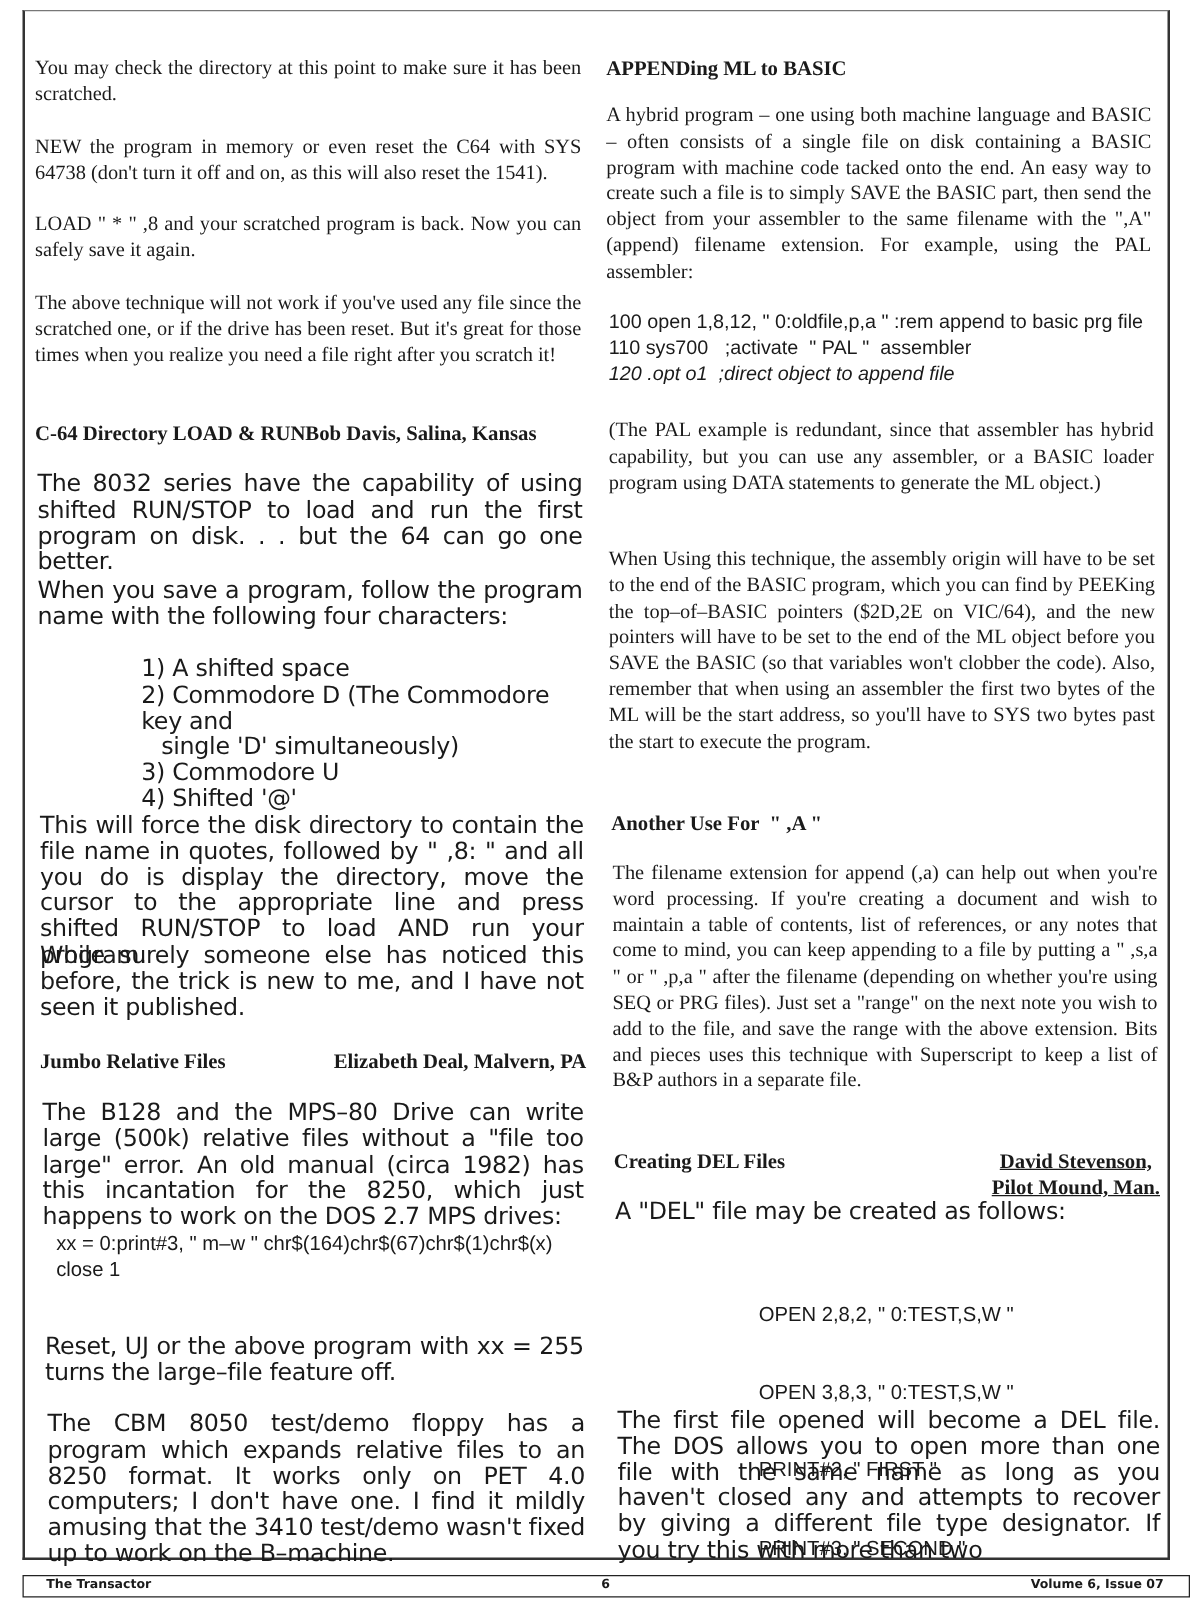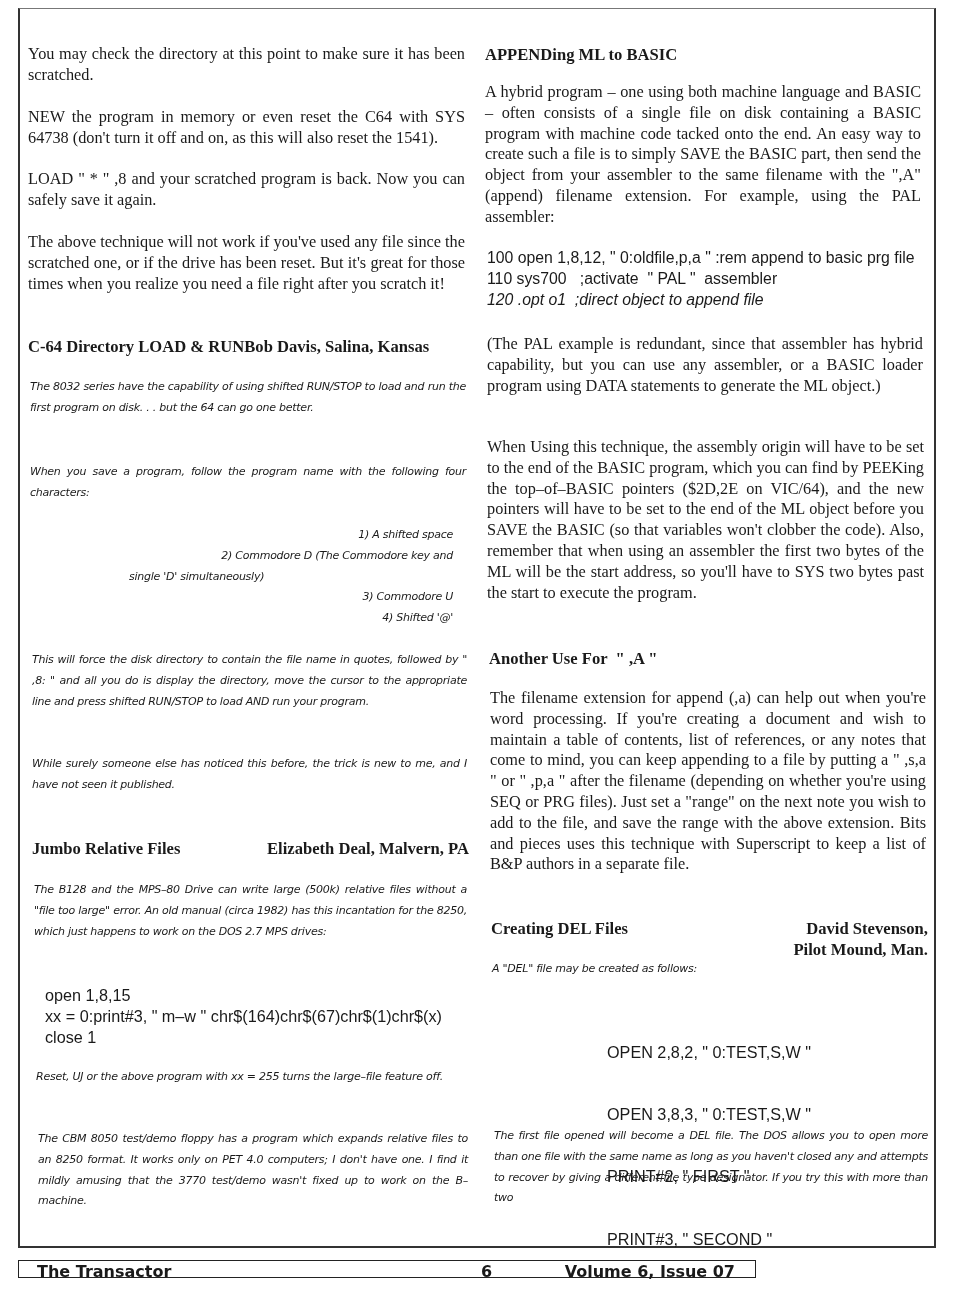--- a/index.html
+++ b/index.html
@@ -1,28 +1,28 @@
 <!DOCTYPE html>
 <html><head>
 <meta charset="utf-8">
 <style>
   html, body { margin:0; padding:0; background:#ffffff; }
   body { width:960px; height:1290px; position:relative; overflow:hidden; color:#1a1a1a; }
   .frame { position:absolute; left:18px; top:8px; width:918px; height:1240px; border-left:2px solid #333; border-right:2px solid #333; border-bottom:2px solid #333; border-top:1px solid #777; box-sizing:border-box; }
   .serif { font-family:"Liberation Serif", "DejaVu Serif", serif; font-size:16.3px; line-height:20.8px; }
-  .ital { font-family:"DejaVu Sans", sans-serif; font-style:italic; font-size:11px; line-height:20.8px; letter-spacing:-0.25px; }
+  .ital { font-family:"DejaVu Sans", sans-serif; font-size:19px; line-height:20.8px; letter-spacing:-0.25px; }
   .mono { font-family:"Liberation Sans", sans-serif; font-size:16.2px; line-height:20.8px; }
   .head { font-family:"Liberation Serif", serif; font-weight:bold; font-size:16.6px; line-height:21px; }
   p { margin:0; text-align:justify; }
   .blk { position:absolute; }
   .just { text-align:justify; }
-  .list-item { padding-left:0;text-align:right; }
+  .list-item { padding-left:0; }
   .list-cont { padding-left:16px; }
   .row-between { display:flex; justify-content:space-between; }
-  .footer { position:absolute; left:18px; top:1260px; width:738px; height:18px; border:1.5px solid #222; box-sizing:border-box; font-family:"DejaVu Sans", sans-serif; font-weight:bold; font-size:16px; }
+  .footer { position:absolute; left:18px; top:1260px; width:934px; height:18px; border:1.5px solid #222; box-sizing:border-box; font-family:"DejaVu Sans", sans-serif; font-weight:bold; font-size:10px; }
   .footer span { position:absolute; top:1px; }
 </style>
 </head>
 <body>
 
 <div class="frame"></div>
 
 <div class="blk serif just" style="left:28px; top:44px; width:437px;">
   <p>You may check the directory at this point to make sure it has been scratched.</p>
 </div>
@@ -63,30 +63,29 @@
 <div class="blk head row-between" style="left:32px; top:838px; width:437px;">
   <span>Jumbo Relative Files</span>
   <span>Elizabeth Deal, Malvern, PA</span>
 </div>
 
 <div class="blk ital just" style="left:34px; top:880px; width:433px;">
   <p>The B128 and the MPS–80 Drive can write large (500k) relative files without a "file too large" error. An old manual (circa 1982) has this incantation for the 8250, which just happens to work on the DOS 2.7 MPS drives:</p>
 </div>
 
 <div class="blk mono" style="left:45px; top:985px; width:420px;">
-  <div>open 1,8,15</div>
   <div style="white-space:nowrap;">xx = 0:print#3, " m–w " chr$(164)chr$(67)chr$(1)chr$(x)</div>
   <div>close 1</div>
 </div>
 
 <div class="blk ital just" style="left:36px; top:1067px; width:431px;">
   <p>Reset, UJ or the above program with xx = 255 turns the large–file feature off.</p>
 </div>
 <div class="blk ital just" style="left:38px; top:1129px; width:430px;">
-  <p>The CBM 8050 test/demo floppy has a program which expands relative files to an 8250 format. It works only on PET 4.0 computers; I don't have one. I find it mildly amusing that the 3770 test/demo wasn't fixed up to work on the B–machine.</p>
+  <p>The CBM 8050 test/demo floppy has a program which expands relative files to an 8250 format. It works only on PET 4.0 computers; I don't have one. I find it mildly amusing that the 3410 test/demo wasn't fixed up to work on the B–machine.</p>
 </div>
 
 <div class="blk head" style="left:485px; top:44px; width:440px;">APPENDing ML to BASIC</div>
 
 <div class="blk serif just" style="left:485px; top:82px; width:436px;">
   <p>A hybrid program – one using both machine language and BASIC – often consists of a single file on disk containing a BASIC program with machine code tacked onto the end. An easy way to create such a file is to simply SAVE the BASIC part, then send the object from your assembler to the same filename with the ",A" (append) filename extension. For example, using the PAL assembler:</p>
 </div>
 
 <div class="blk mono" style="left:487px; top:248px; width:455px; font-size:15.8px;">
   <div style="white-space:nowrap;">100 open 1,8,12, " 0:oldfile,p,a " :rem append to basic prg file</div>
@@ -102,21 +101,21 @@
 </div>
 
 <div class="blk head" style="left:489px; top:648px; width:300px; white-space:pre;">Another Use For  " ,A "</div>
 
 <div class="blk serif just" style="left:490px; top:688px; width:436px;">
   <p>The filename extension for append (,a) can help out when you're word processing. If you're creating a document and wish to maintain a table of contents, list of references, or any notes that come to mind, you can keep appending to a file by putting a " ,s,a " or " ,p,a " after the filename (depending on whether you're using SEQ or PRG files). Just set a "range" on the next note you wish to add to the file, and save the range with the above extension. Bits and pieces uses this technique with Superscript to keep a list of B&amp;P authors in a separate file.</p>
 </div>
 
 <div class="blk head" style="left:491px; top:918px; width:437px; height:44px;">
   <span style="position:absolute; left:0; top:0;">Creating DEL Files</span>
-  <span style="position:absolute; right:0; top:0; text-align:right;">
+  <span style="position:absolute; right:0; top:0; text-align:center;text-decoration:underline;">
     <div>David Stevenson,</div>
     <div>Pilot Mound, Man.</div>
   </span>
 </div>
 
 <div class="blk ital" style="left:492px; top:959px; width:436px;">A "DEL" file may be created as follows:</div>
 
 <div class="blk mono" style="left:607px; top:1000px; width:300px; white-space:pre;">
   <div>OPEN 2,8,2, " 0:TEST,S,W "</div>
   <div>OPEN 3,8,3, " 0:TEST,S,W "</div>

